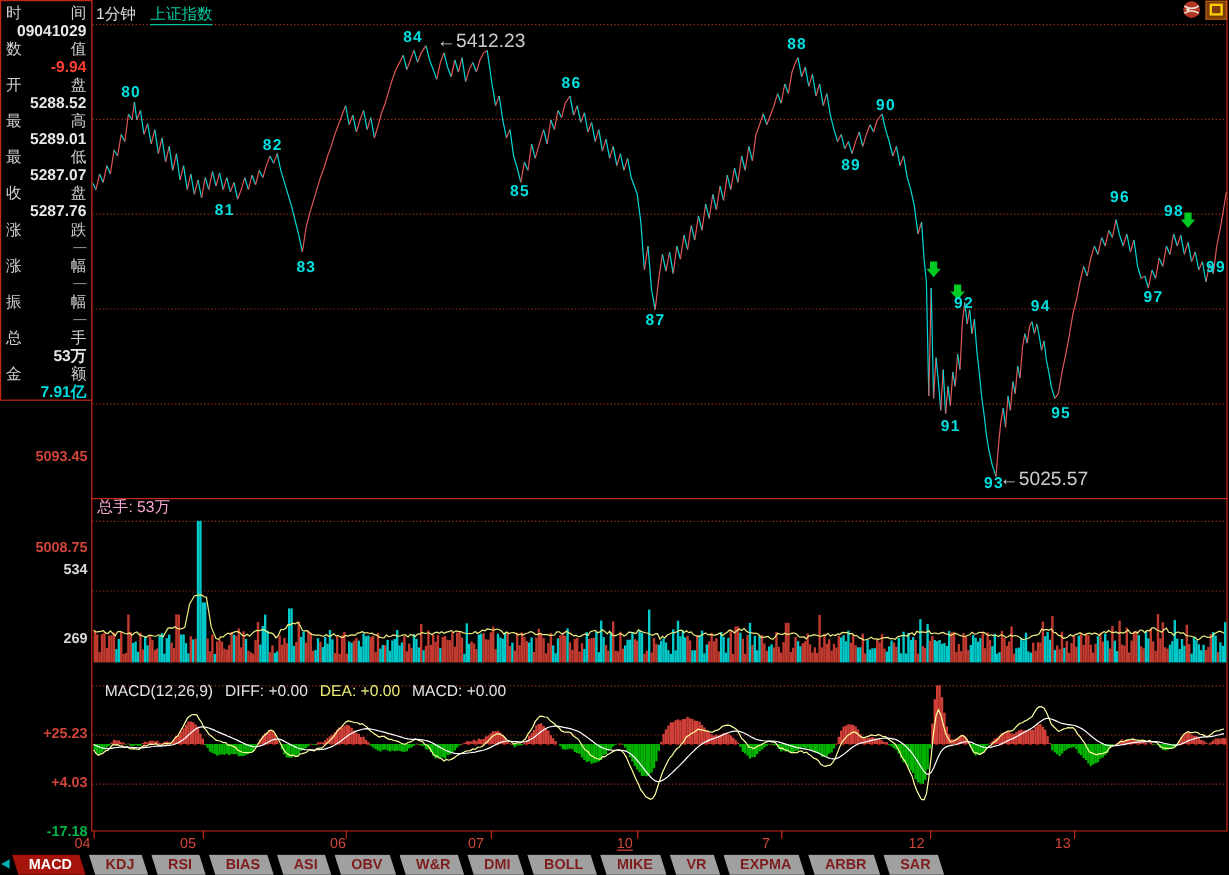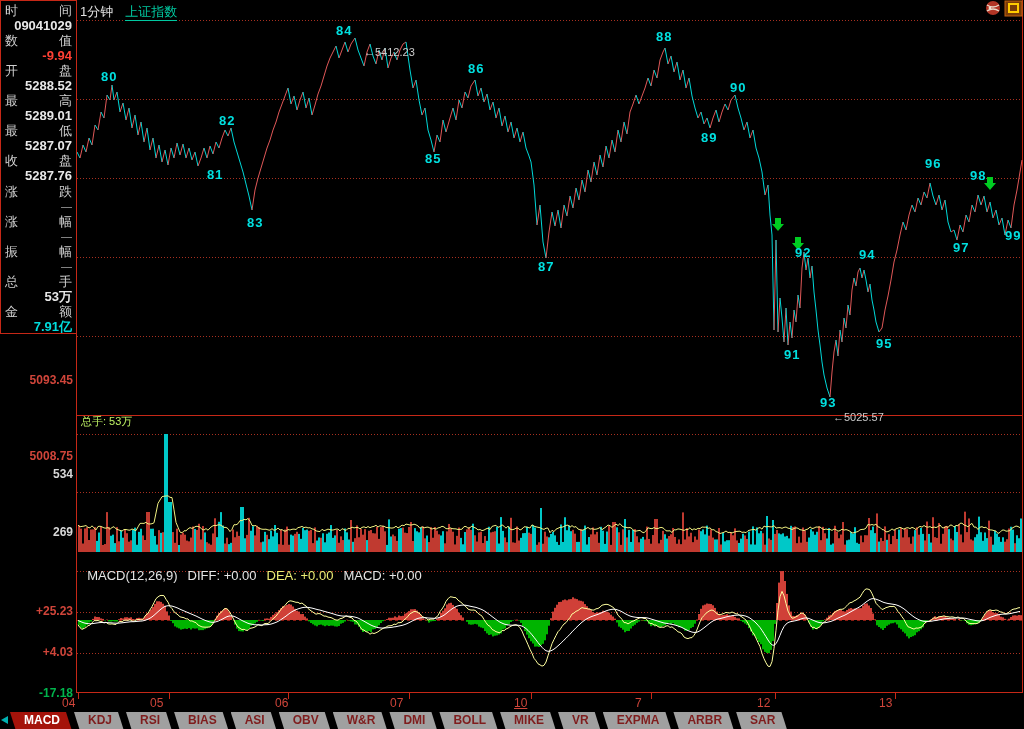--- a/index.html
+++ b/index.html
@@ -14,25 +14,25 @@
         color:#cfcfcf;font-size:13px;line-height:15px;}
   .sval{text-align:right;padding-right:4px;font-size:13px;font-weight:bold;line-height:15px;}
   .v-w{color:#e8e8e8}.v-r{color:#ff4034}.v-c{color:#00dcdc}.v-g{color:#a8a8a8;font-weight:normal;font-size:11px}
   
   #topbar{left:80px;top:3px;font-size:13px;}
   #period{color:#e0e0e0;margin-right:12px;}
   #symbol{color:#00c8a0;border-bottom:1px solid #00c8a0;padding-bottom:1px;}
   
   .axlbl{font-size:12px;font-weight:bold;width:72px;text-align:right;line-height:12px;margin-top:40px;}
   .ax-r{color:#d0453a}.ax-w{color:#d8d8d8}.ax-g{color:#00b44c}
-  #vol-header{left:81px;top:414px;color:#bef264;font-size:11px;}
+  #vol-header{left:81px;top:414px;color:#f9a8d4;font-size:13px;}
   #macd-header{left:80px;top:553px;font-size:13px;white-space:pre;}
   #macd-header .h-w{color:#e4e4e4;margin-right:10px;}
   #macd-header .h-y{color:#eded75;margin-right:10px;}
-  .ann{font-size:11px;color:#cccccc;white-space:nowrap;margin-top:20px;}
+  .ann{font-size:16px;color:#cccccc;white-space:nowrap;}
   .pt{position:absolute;color:#00e0e0;font-size:13px;font-weight:bold;letter-spacing:1px;line-height:13px;}
   .day{position:absolute;color:#d0453a;font-size:12px;line-height:12px;}
   
   #tabbar{left:0;top:712px;width:1024px;height:19px;background:#000;display:flex;}
   #tabscroll{width:10px;height:17px;position:relative;}
   #tabscroll .tri{position:absolute;left:1px;top:4px;width:0;height:0;
      border-top:4px solid transparent;border-bottom:4px solid transparent;
      border-right:7px solid #00b0b0;}
   .tab{flex:none;background:#a0a0a0;color:#7f1d1d;font-weight:bold;font-size:12px;
        line-height:17px;padding:0 12px 0 14px;margin-right:2px;
@@ -1362,39 +1362,39 @@
 <div id="vol-header" class="abs">总手: 53万</div>
 <div id="macd-header" class="abs">
   <span class="h-w">MACD(12,26,9)</span><span class="h-w">DIFF: +0.00</span><span class="h-y">DEA: +0.00</span><span class="h-w">MACD: +0.00</span>
 </div>
 
 <div class="abs ann" style="left:364px;top:26px">←5412.23</div>
 <div class="abs ann" style="left:833px;top:391px">←5025.57</div>
 
 <div id="labels-layer">
     <div class="pt" style="left: 101px; top: 70px;">80</div>
-    <div class="pt" style="left: 207px; top: 168px; text-align: right;">81</div>
+    <div class="pt" style="left: 179px; top: 168px; text-align: right;">81</div>
     <div class="pt" style="left: 219px; top: 114px;">82</div>
     <div class="pt" style="left: 247px; top: 216px;">83</div>
     <div class="pt" style="left: 336px; top: 24px;">84</div>
     <div class="pt" style="left: 425px; top: 152px;">85</div>
     <div class="pt" style="left: 468px; top: 62px;">86</div>
     <div class="pt" style="left: 538px; top: 260px;">87</div>
     <div class="pt" style="left: 656px; top: 30px;">88</div>
     <div class="pt" style="left: 701px; top: 131px;">89</div>
     <div class="pt" style="left: 730px; top: 81px;">90</div>
     <div class="pt" style="left: 784px; top: 348px;">91</div>
     <div class="pt" style="left: 795px; top: 246px;">92</div>
     <div class="pt" style="left: 820px; top: 396px;">93</div>
     <div class="pt" style="left: 859px; top: 248px;">94</div>
     <div class="pt" style="left: 876px; top: 337px;">95</div>
     <div class="pt" style="left: 925px; top: 157px;">96</div>
     <div class="pt" style="left: 953px; top: 241px;">97</div>
     <div class="pt" style="left: 970px; top: 169px;">98</div>
-    <div class="pt" style="left: 1005px; top: 229px;">99</div>
+    <div class="pt" style="left: 1005px; top: 216px;">99</div>
   </div>
 <div id="daylabels">
     <div class="day" style="left: 62px; top: 697px;">04</div>
     <div class="day" style="left: 150px; top: 697px;">05</div>
     <div class="day" style="left: 275px; top: 697px;">06</div>
     <div class="day" style="left: 390px; top: 697px;">07</div>
     <div class="day" style="left: 514px; top: 697px; text-decoration: underline;">10</div>
     <div class="day" style="left: 635px; top: 697px;">7</div>
     <div class="day" style="left: 757px; top: 697px;">12</div>
     <div class="day" style="left: 879px; top: 697px;">13</div>

